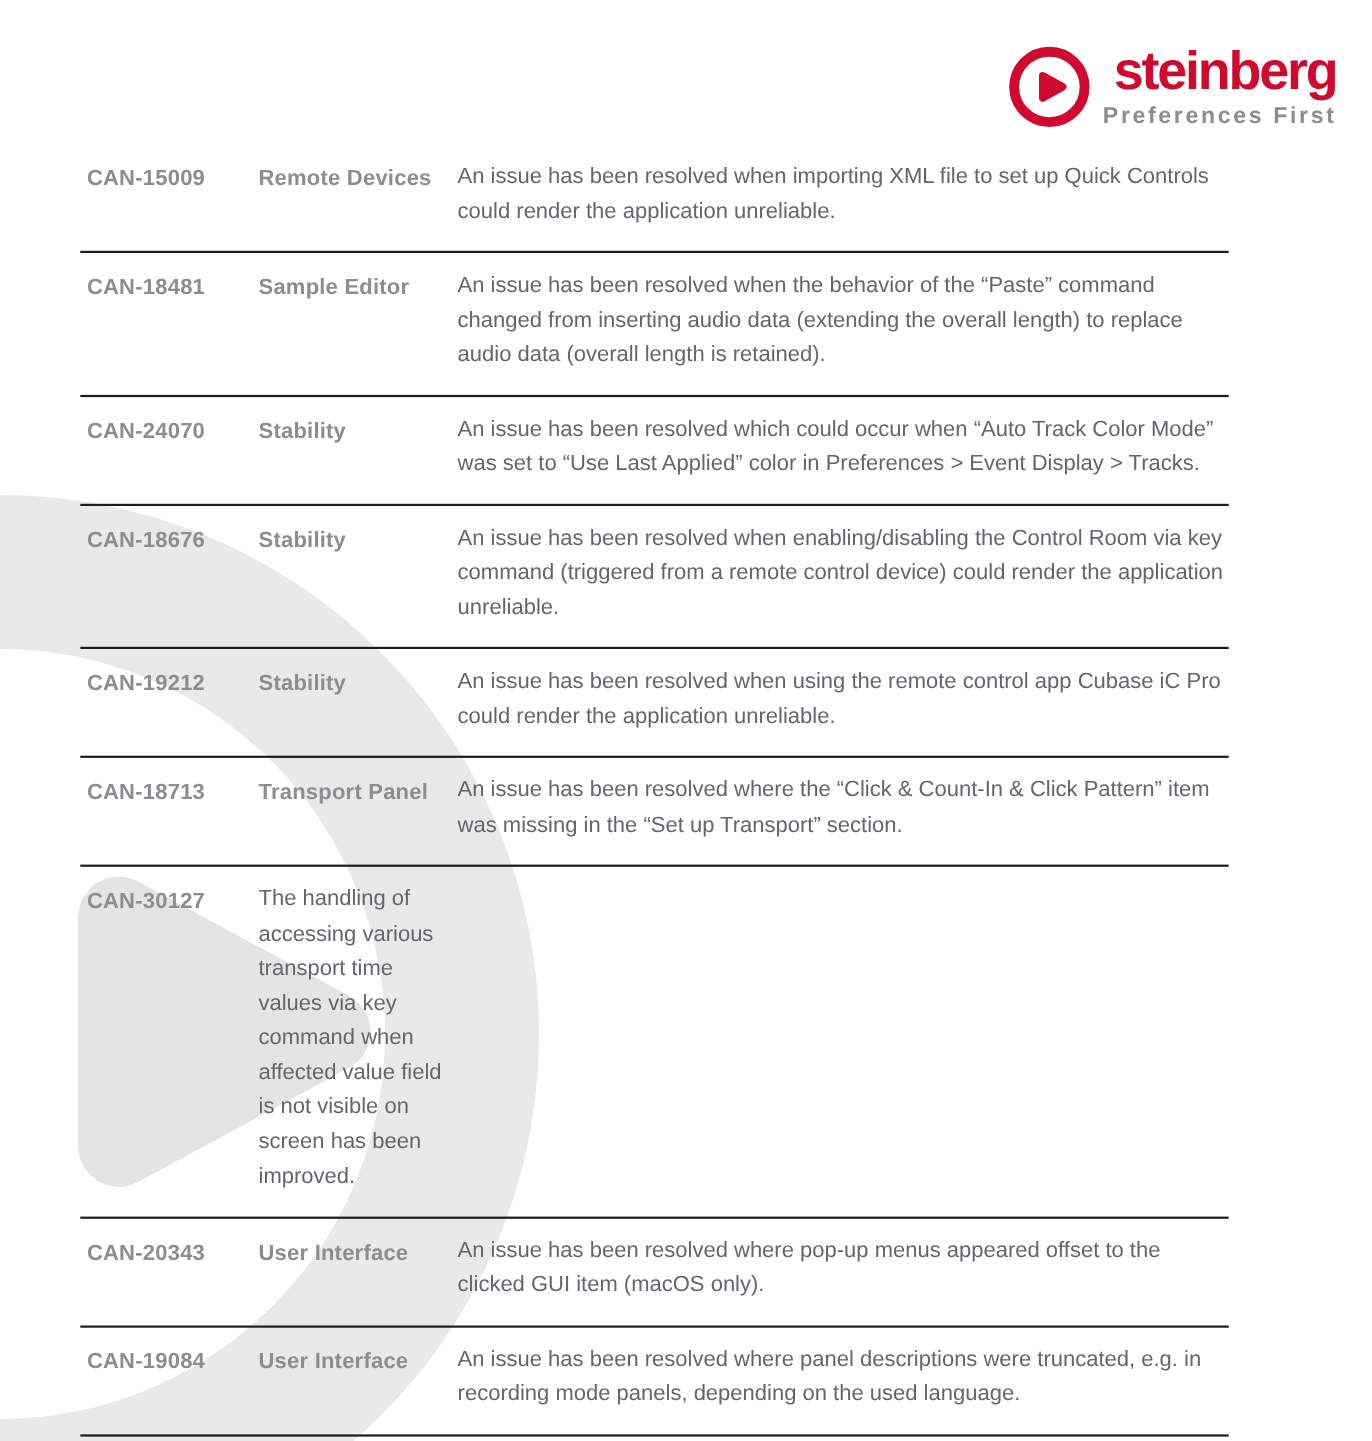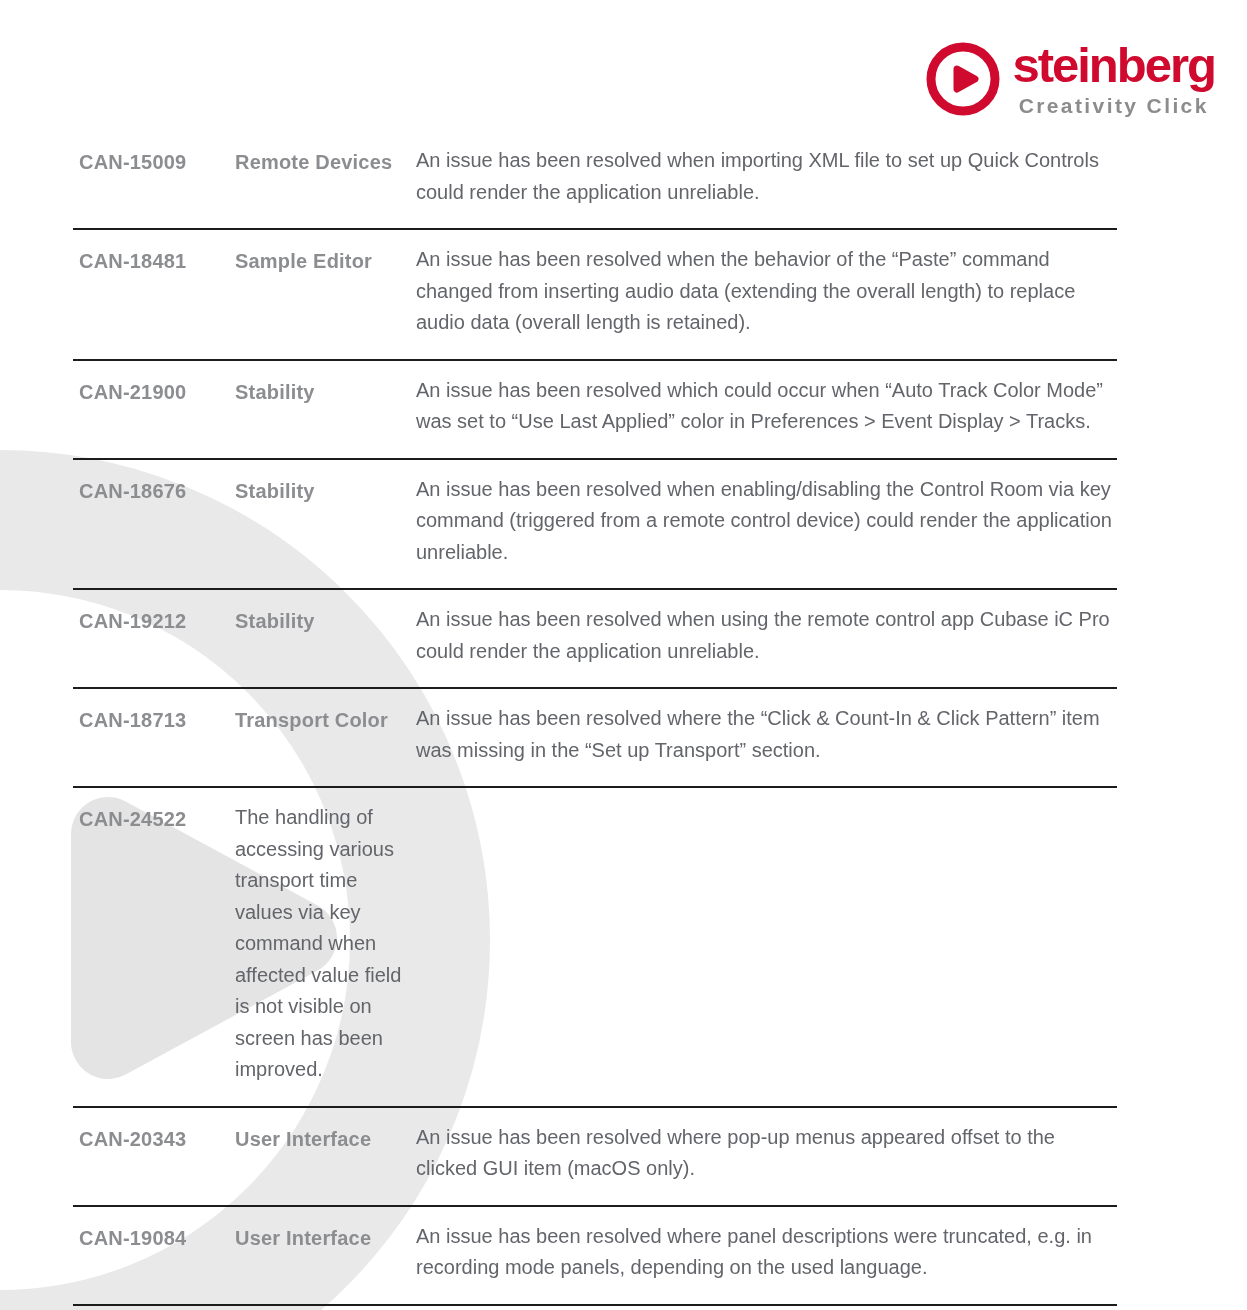--- a/index.html
+++ b/index.html
@@ -34,21 +34,21 @@
   .logo{
     position:absolute;
     top:40px;
     right:32px;
     z-index:2;
     display:flex;
     align-items:center;
     gap:10px;
   }
   .logo-mark{display:block;}
-  .logo-text{display:flex;flex-direction:column;align-items:center;}
+  .logo-text{display:flex;flex-direction:column;align-items:flex-end;}
   .brand{
     font-size:49px;
     font-weight:700;
     letter-spacing:-2px;
     line-height:1.0;
     color:var(--brand-red,#d00a2f);
   }
   .tagline{
     margin-top:4px;
     font-size:21px;
@@ -98,64 +98,64 @@
     <path d="M 108 834 L 300 938 L 108 1042 Z" style="fill:var(--watermark-triangle,#e4e4e4);stroke:var(--watermark-triangle,#e4e4e4)" stroke-width="74" stroke-linejoin="round"></path>
   </svg>
 
   <header class="logo">
     <svg class="logo-mark" width="78" height="78" viewBox="0 0 78 78" aria-hidden="true">
       <circle cx="39" cy="39" r="32" fill="none" style="stroke:var(--brand-red,#d00a2f)" stroke-width="9"></circle>
       <path d="M 33 29 L 51 39 L 33 49 Z" style="fill:var(--brand-red,#d00a2f);stroke:var(--brand-red,#d00a2f)" stroke-width="7" stroke-linejoin="round"></path>
     </svg>
     <div class="logo-text">
       <div class="brand">steinberg</div>
-      <div class="tagline">Creativity Click</div>
+      <div class="tagline">Preferences First</div>
     </div>
   </header>
 
   <main class="issues-table">
 
     <div class="row">
       <div class="cell-id">CAN-15009</div>
       <div class="cell-cat">Remote Devices</div>
       <div class="cell-desc">An issue has been resolved when importing XML file to set up Quick Controls could render the application unreliable.</div>
     </div>
 
     <div class="row">
       <div class="cell-id">CAN-18481</div>
       <div class="cell-cat">Sample Editor</div>
       <div class="cell-desc">An issue has been resolved when the behavior of the “Paste” command changed from inserting audio data (extending the overall length) to replace audio data (overall length is retained).</div>
     </div>
 
     <div class="row">
-      <div class="cell-id">CAN-21900</div>
+      <div class="cell-id">CAN-24070</div>
       <div class="cell-cat">Stability</div>
       <div class="cell-desc">An issue has been resolved which could occur when “Auto Track Color Mode” was set to “Use Last Applied” color in Preferences &gt; Event Display &gt; Tracks.</div>
     </div>
 
     <div class="row">
       <div class="cell-id">CAN-18676</div>
       <div class="cell-cat">Stability</div>
       <div class="cell-desc">An issue has been resolved when enabling/disabling the Control Room via key command (triggered from a remote control device) could render the application unreliable.</div>
     </div>
 
     <div class="row">
       <div class="cell-id">CAN-19212</div>
       <div class="cell-cat">Stability</div>
       <div class="cell-desc">An issue has been resolved when using the remote control app Cubase iC Pro could render the application unreliable.</div>
     </div>
 
     <div class="row">
       <div class="cell-id">CAN-18713</div>
-      <div class="cell-cat">Transport Color</div>
+      <div class="cell-cat">Transport Panel</div>
       <div class="cell-desc">An issue has been resolved where the “Click &amp; Count-In &amp; Click Pattern” item was missing in the “Set up Transport” section.</div>
     </div>
 
     <div class="row">
-      <div class="cell-id">CAN-24522</div>
+      <div class="cell-id">CAN-30127</div>
       <div class="cell-desc">The handling of accessing various transport time values via key command when affected value field is not visible on screen has been improved.</div>
     </div>
 
     <div class="row">
       <div class="cell-id">CAN-20343</div>
       <div class="cell-cat">User Interface</div>
       <div class="cell-desc">An issue has been resolved where pop-up menus appeared offset to the clicked GUI item (macOS only).</div>
     </div>
 
     <div class="row">

